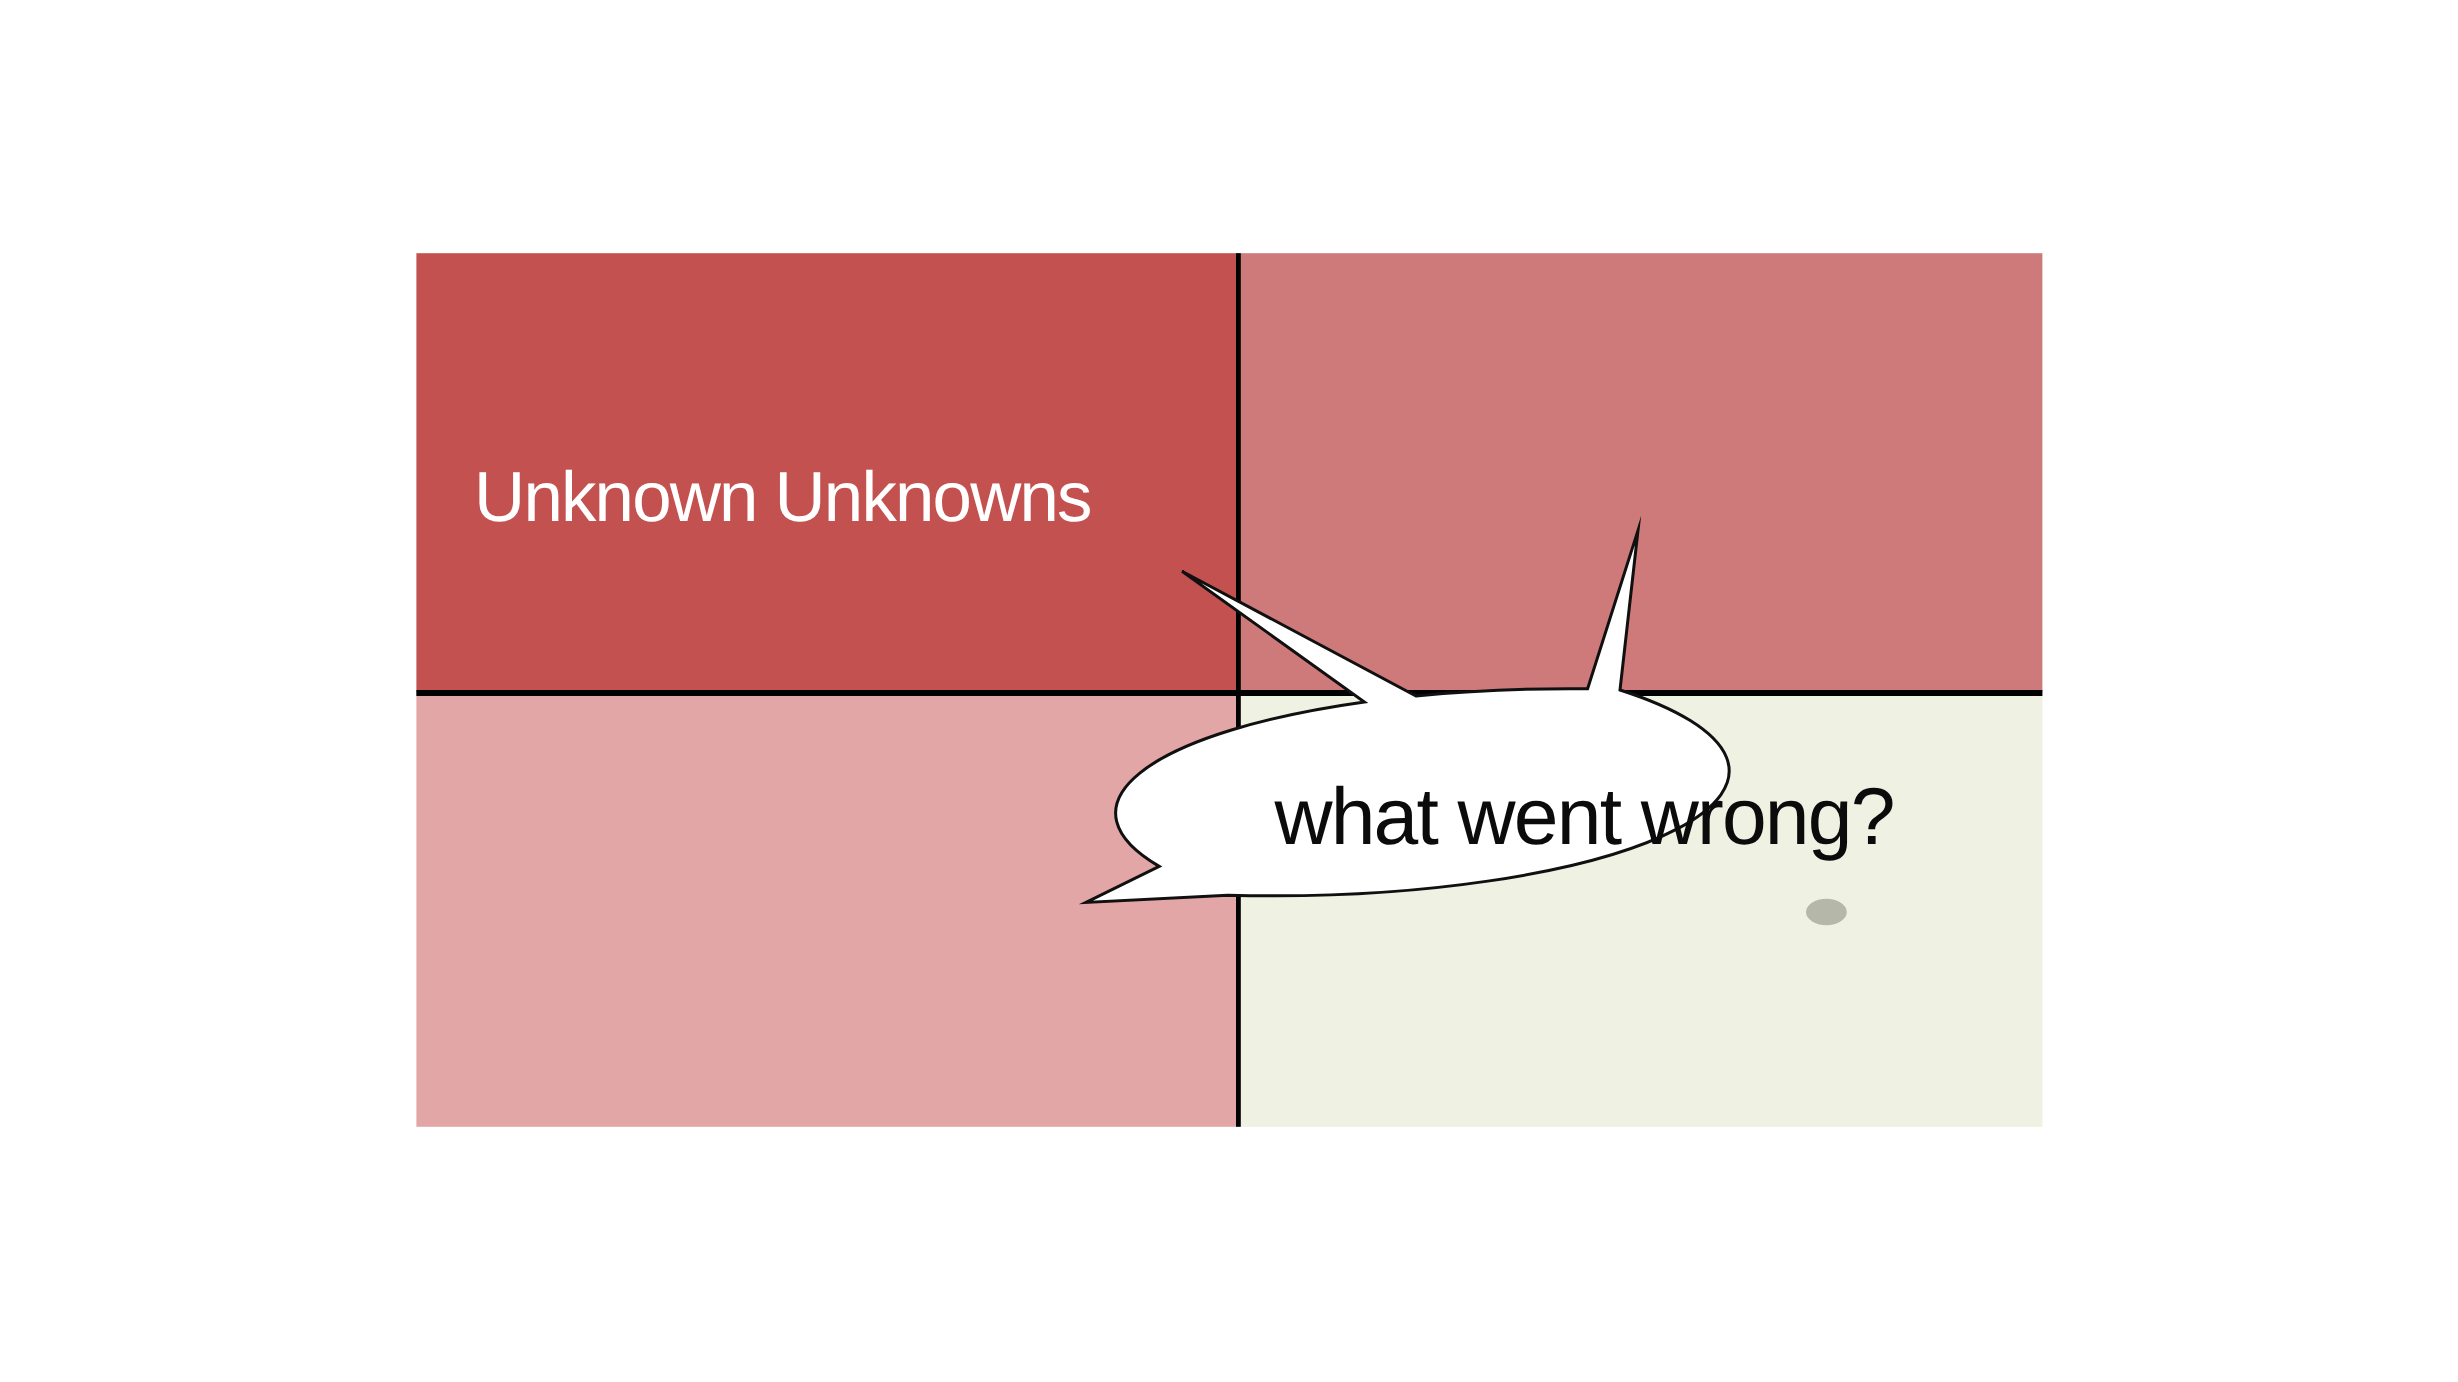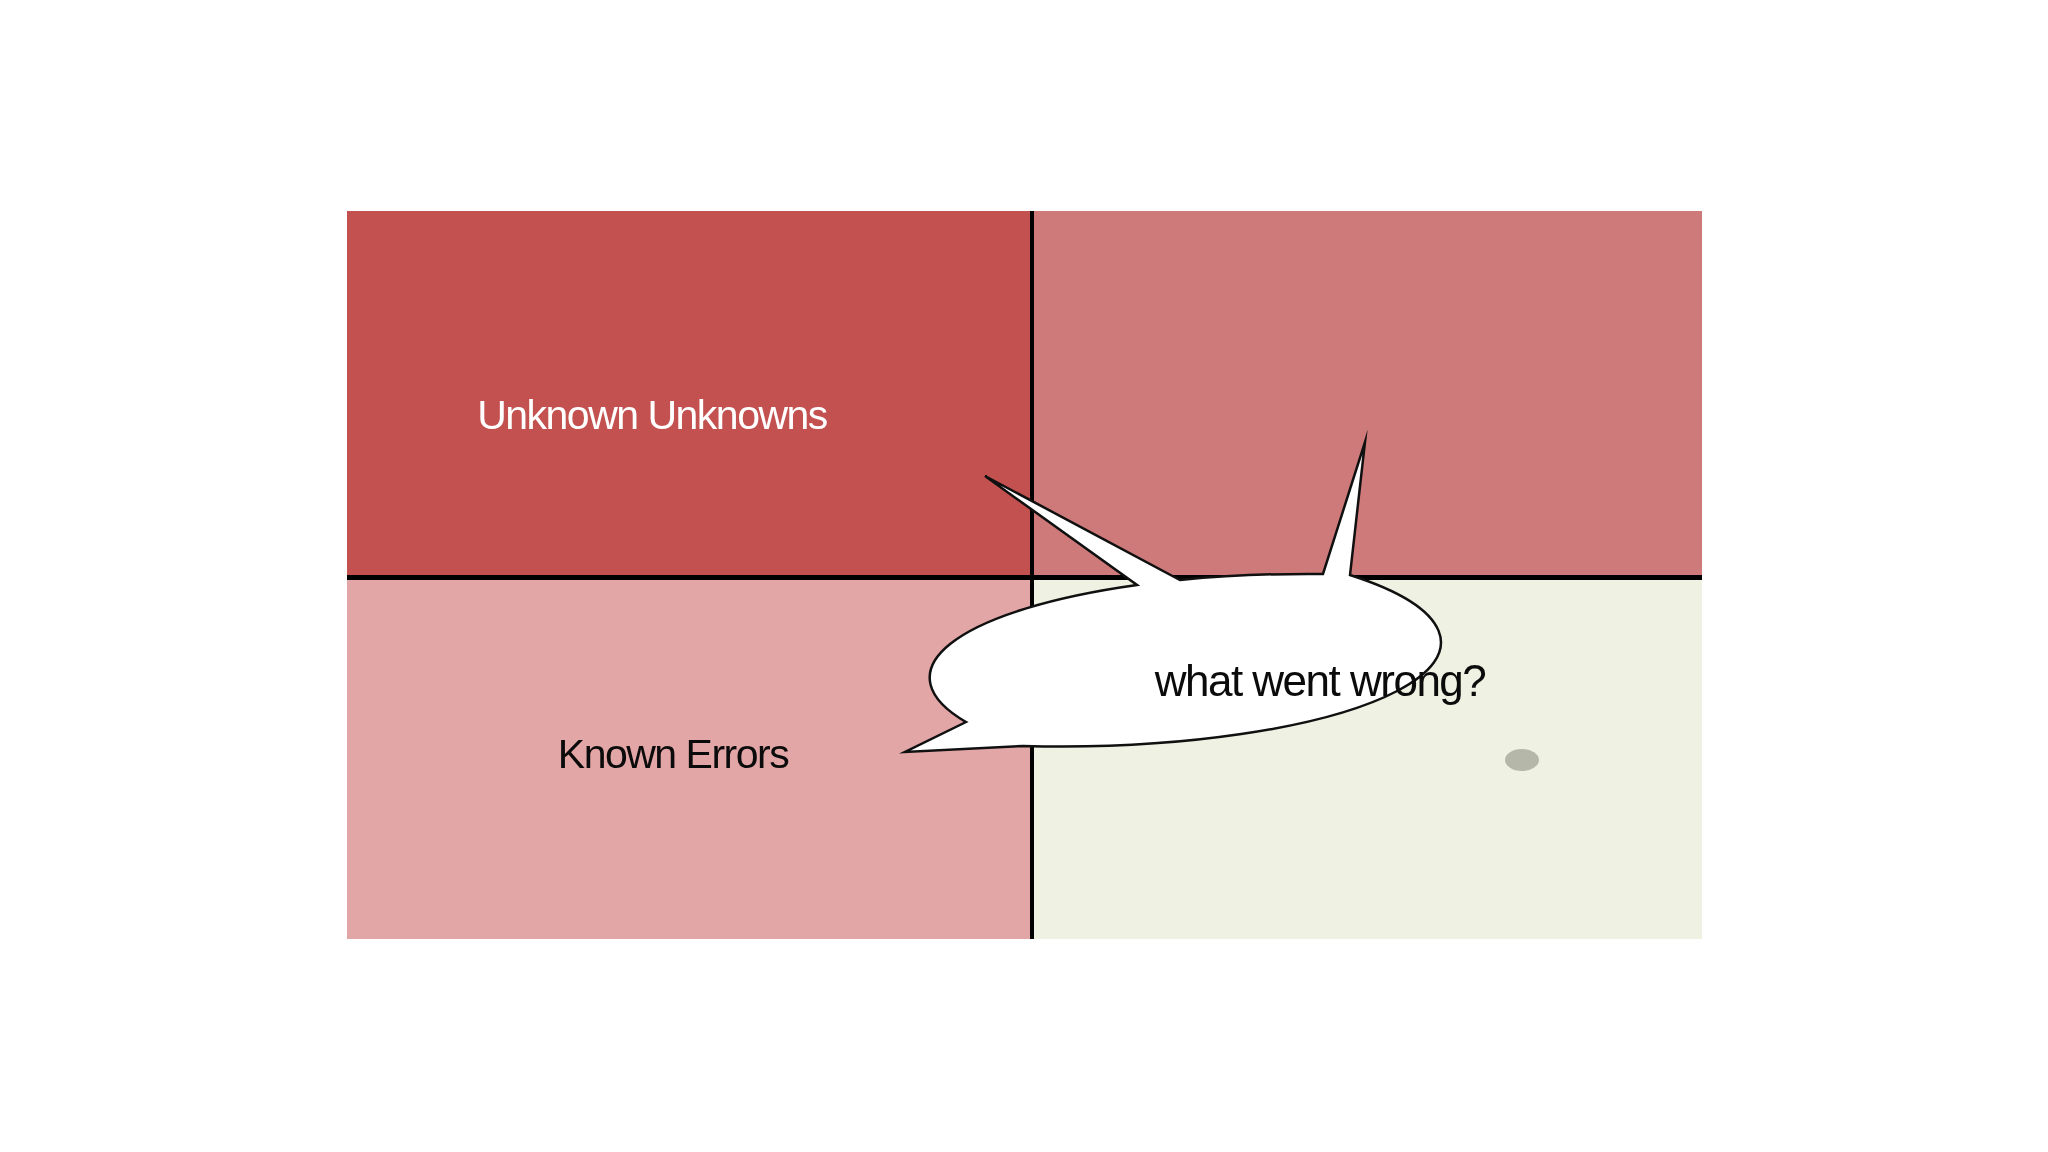--- a/index.html
+++ b/index.html
@@ -26,59 +26,58 @@
   .divider {
     position: absolute;
   }
   .divider-v { left: 1030px; top: 211px; width: 4px; height: 728px; }
   .divider-h { left: 347px; top: 575px; width: 1355px; height: 5px; }
 
   .qlabel {
     position: absolute;
     transform: translate(-50%, -50%);
     white-space: nowrap;
-    font-size: 41px;
+    font-size: 59px;
     letter-spacing: -1.5px;
     line-height: 1;
   }
   .label-unknown-unknowns { left: 652px; top: 415px; }
   .label-known-unknowns  { left: 1333px; top: 413px; }
   .label-known-errors    { left: 673px; top: 754px; }
 
   .bubble-svg {
     position: absolute;
     left: 0; top: 0;
     width: 2048px;
     height: 1152px;
   }
   .bubble-text {
     position: absolute;
     left: 1320px; top: 681px;
     transform: translate(-50%, -50%);
     white-space: nowrap;
-    font-size: 44px;
+    font-size: 67px;
     letter-spacing: -1.5px;
     line-height: 1;
   }
 </style>
 </head>
 <body>
 
 <div class="canvas">
 
   <div class="quad q-tl" style="background-color: rgb(195, 81, 80);"></div>
   <div class="quad q-tr" style="background-color: rgb(206, 122, 122);"></div>
   <div class="quad q-bl" style="background-color: rgb(227, 166, 167);"></div>
   <div class="quad q-br" style="background-color: rgb(239, 241, 226);"></div>
 
   <div class="divider divider-v" style="background-color: rgb(0, 0, 0);"></div>
   <div class="divider divider-h" style="background-color: rgb(0, 0, 0);"></div>
 
   <span class="qlabel label-unknown-unknowns" style="color: rgb(255, 255, 255);">Unknown Unknowns</span>
-  <span class="qlabel label-known-errors" style="color: rgb(11, 11, 11);">Known Errors</span>
 
   <svg class="bubble-svg" viewBox="0 0 2048 1152" xmlns="http://www.w3.org/2000/svg">
 
     <ellipse cx="1522" cy="760" rx="17" ry="11" fill="#b5b8a8"></ellipse>
 
     <path d="M 1023 746
              L 905 752
              L 966 722
              A 380 104 0 0 1 1137 585
              L 985 476

